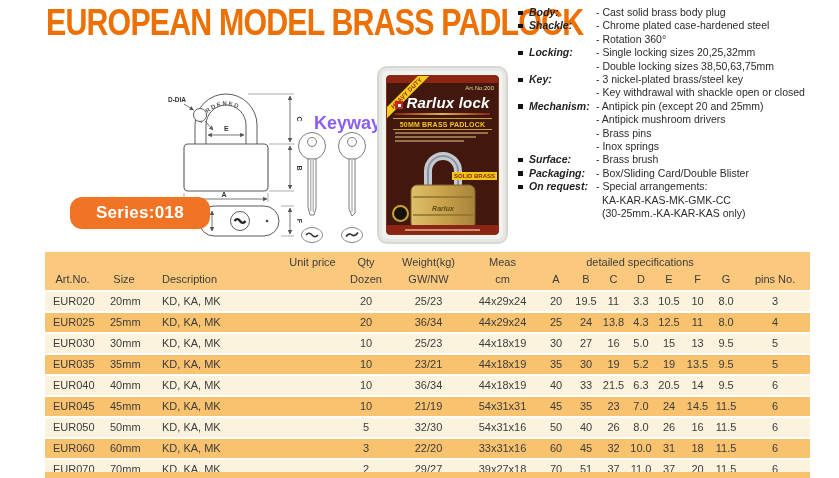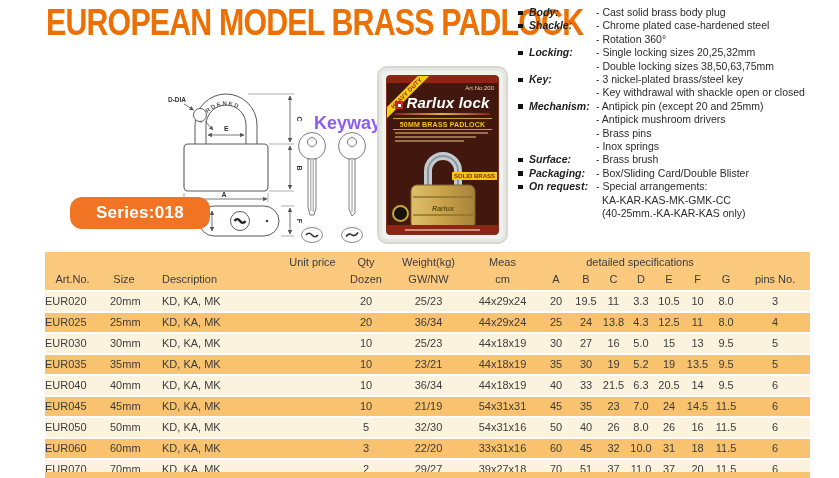--- a/index.html
+++ b/index.html
@@ -63,21 +63,21 @@
               border-spacing:0 2px;table-layout:fixed;font-size:11px;color:#3c3c3c;}
   .spec-table th{background:var(--thbg);font-weight:normal;height:38px;padding:0;vertical-align:middle;}
   .spec-table td{height:19px;line-height:19px;padding:0;white-space:nowrap;overflow:hidden;}
   tr.row-cream td{background:var(--rowcream);}
   tr.row-orange td{background:var(--roworange);}
   .h-line{height:17px;line-height:17px;}
   .h-bot{margin-top:17px;}
   .h-left{text-align:center;}
   .spec-letters{display:grid;grid-template-columns:32px 28px 27px 28px 28px 29px 28px;height:17px;}
   .spec-letters span{text-align:center;line-height:17px;}
-  td.c0{text-align:left;padding-left:0;}
+  td.c0{text-align:left;padding-left:8px;}
   td.c1{text-align:left;padding-left:10px;}
   td.c2{text-align:left;padding-left:14px;}
   td.c3,td.c4,td.c5,td.c6,td.c7,td.c8,td.c9,td.c10,td.c11,td.c12,td.c13,td.c14{text-align:center;}
   .table-bottom-sliver{position:absolute;left:45px;top:472px;width:765px;height:6px;background:var(--roworange);}
 
   svg text{font-family:"Liberation Sans",sans-serif;}
 </style>
 </head>
 <body>
 
@@ -141,21 +141,21 @@
           <span class="flines">
             <div>- Box/Sliding Card/Double Blister</div>
           </span>
         </div>
         <div class="feat">
           <span class="fbullet"></span>
           <span class="flabel">On request:</span>
           <span class="flines">
             <div>- Special arrangements:</div>
             <div style="padding-left: 6px;">KA-KAR-KAS-MK-GMK-CC</div>
-            <div style="padding-left: 6px;">(40-25mm.-KA-KAR-KAS only)</div>
+            <div style="padding-left: 6px;">(30-25mm.-KA-KAR-KAS only)</div>
           </span>
         </div>
       </div>
   </div>
 
   <svg class="diagram" width="160" height="178" viewBox="0 0 160 178">
     <defs>
       <marker id="ar" viewBox="0 0 10 10" refX="9" refY="5" markerWidth="5.5" markerHeight="5.5" orient="auto-start-reverse">
         <path d="M0,0 L10,5 L0,10 Z" fill="#555"></path>
       </marker>

